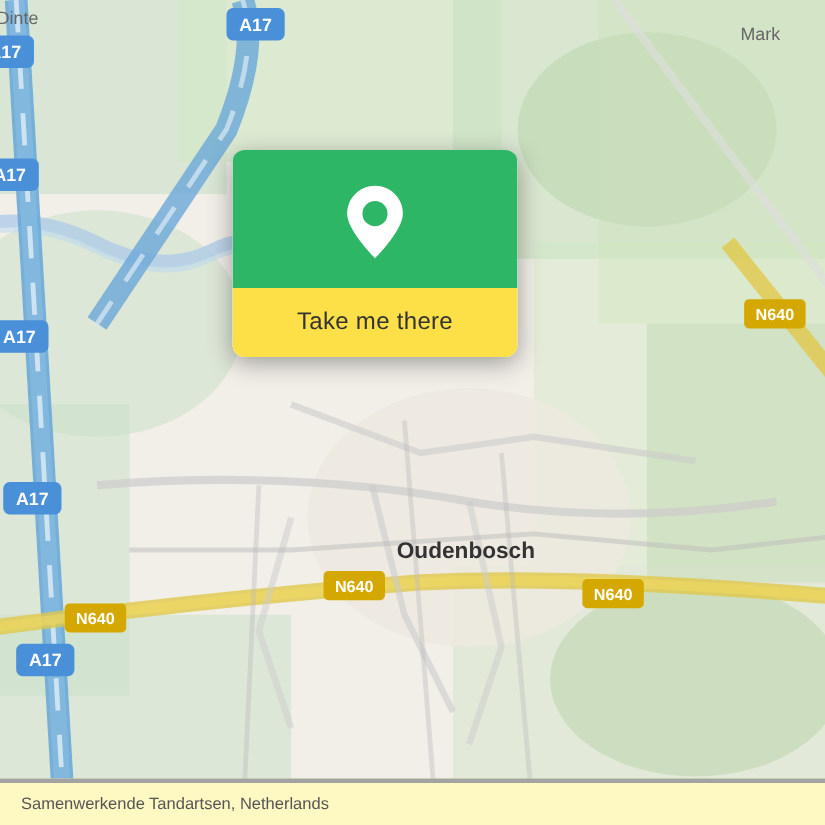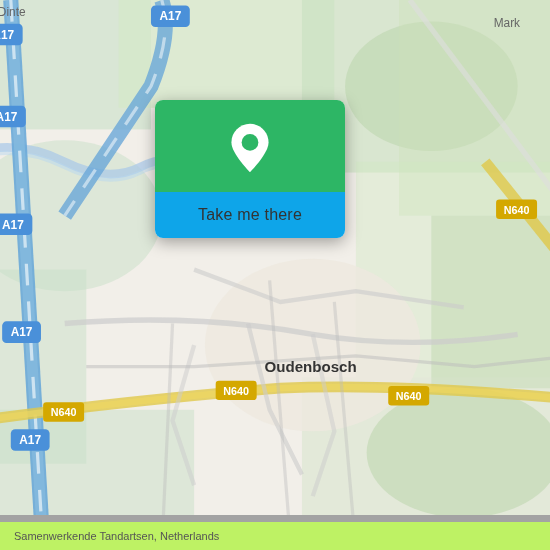--- a/index.html
+++ b/index.html
@@ -66,38 +66,38 @@
       height: 52px;
       position: relative;
       display: flex;
       flex-direction: column;
       align-items: center;
     }
 
     #popup-button {
       width: 100%;
       padding: 14px 0;
-      background: #0ea5e9;
+      background: #fde047;
       border: none;
       cursor: pointer;
       font-size: 16px;
       font-weight: 500;
       color: #333;
       text-align: center;
       letter-spacing: 0.2px;
     }
 
     
     #footer {
       position: absolute;
       bottom: 0;
       left: 0;
       width: 100%;
-      background: #bef264;
-      border-top: 7px solid #a3a3a3;
+      background: #fef9c3;
+      border-top: 3px solid #a3a3a3;
       display: flex;
       align-items: center;
       justify-content: space-between;
       padding: 8px 14px;
       z-index: 10;
     }
 
     #footer-left {
       font-size: 11px;
       color: #555;

